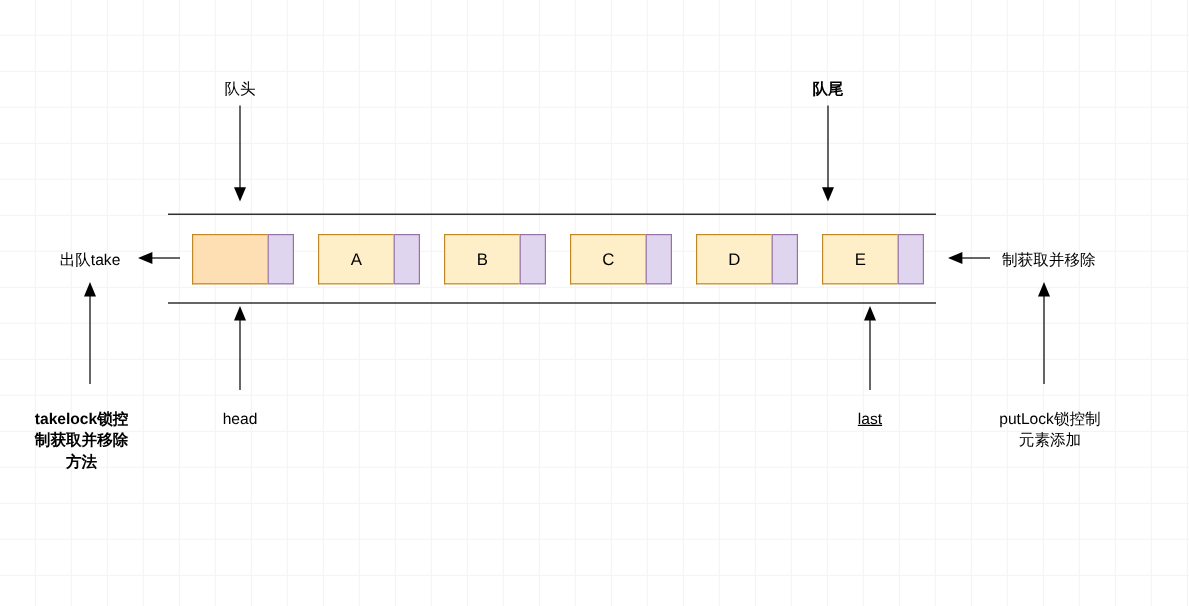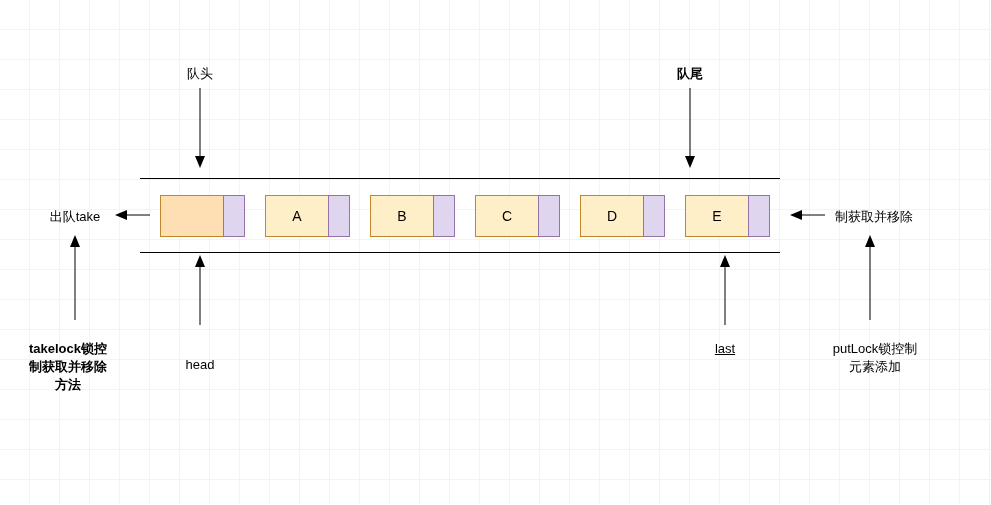--- a/index.html
+++ b/index.html
@@ -111,21 +111,21 @@
 
 <svg class="arrow" style="left:195px; top:255px;" width="10" height="70">
   <line x1="5" y1="70" x2="5" y2="10" stroke="#000"></line>
   <polygon points="5,0 0,12 10,12" fill="#000"></polygon>
 </svg>
 <svg class="arrow" style="left:720px; top:255px;" width="10" height="70">
   <line x1="5" y1="70" x2="5" y2="10" stroke="#000"></line>
   <polygon points="5,0 0,12 10,12" fill="#000"></polygon>
 </svg>
 
-<div class="label" style="left:175px; top:356px; width:50px;">head</div>
+<div class="label" style="left:175px; top:340px; width:50px;">head</div>
 <div class="label" style="left:700px; top:340px; width:50px;text-decoration:underline;">last</div>
 
 <svg class="arrow" style="left:70px; top:235px;" width="10" height="85">
   <line x1="5" y1="85" x2="5" y2="10" stroke="#000"></line>
   <polygon points="5,0 0,12 10,12" fill="#000"></polygon>
 </svg>
 <svg class="arrow" style="left:865px; top:235px;" width="10" height="85">
   <line x1="5" y1="85" x2="5" y2="10" stroke="#000"></line>
   <polygon points="5,0 0,12 10,12" fill="#000"></polygon>
 </svg>

